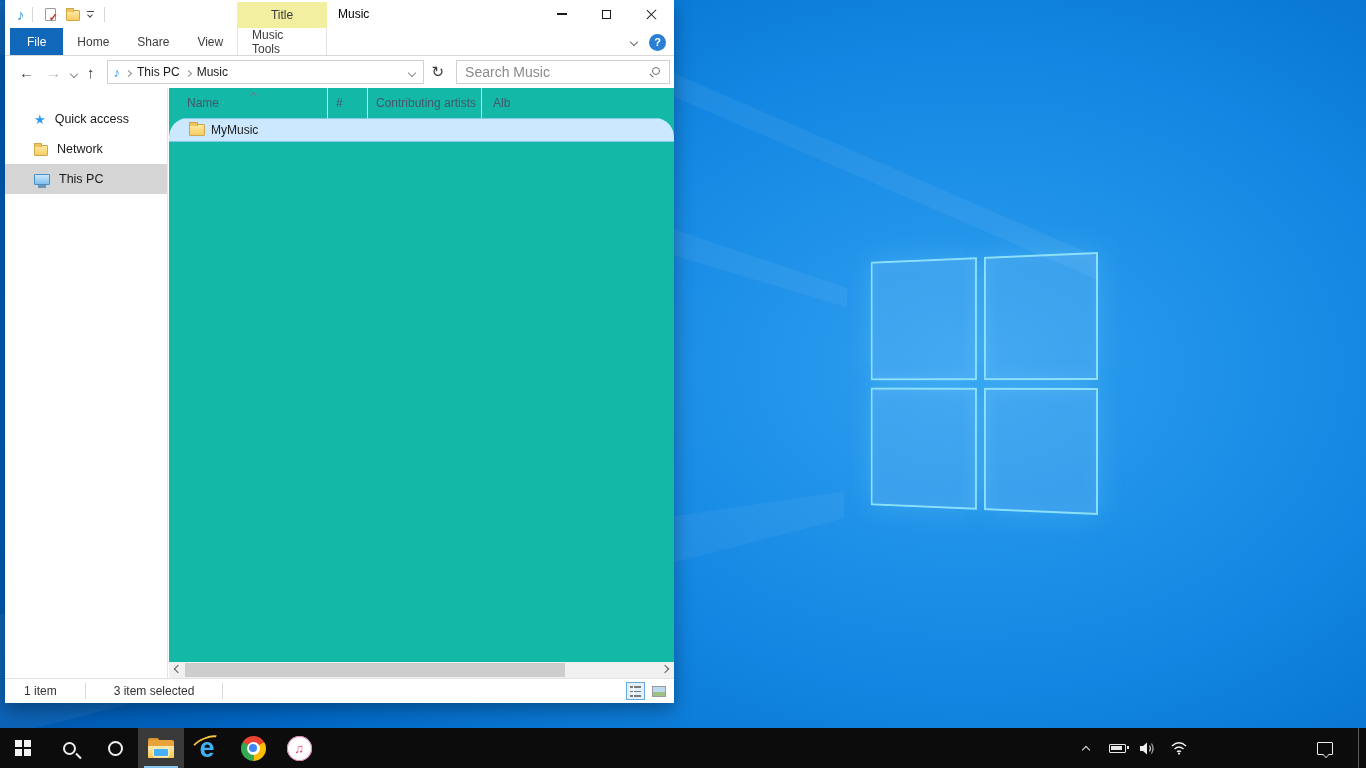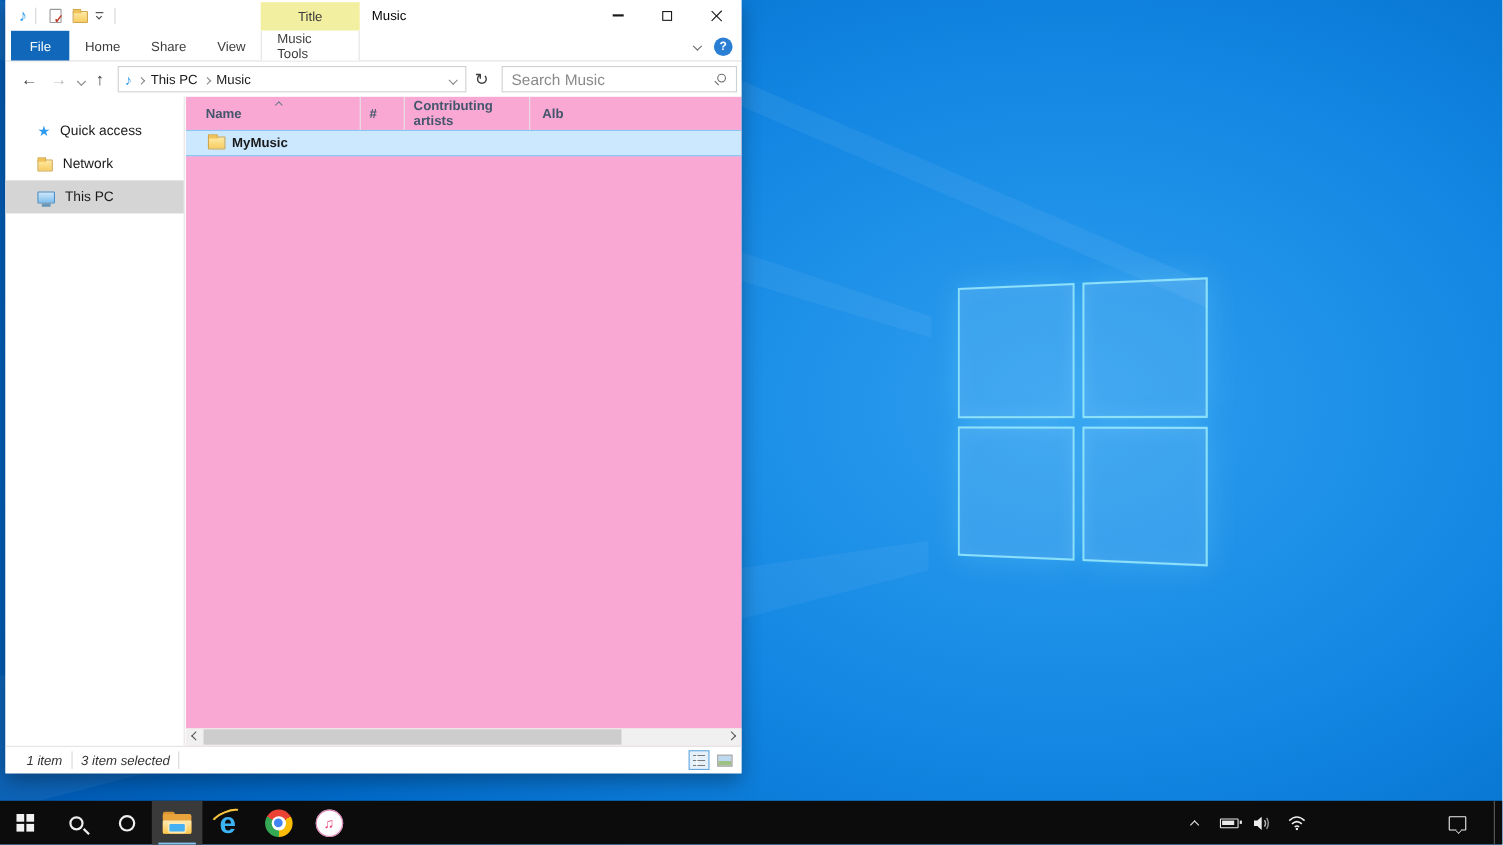--- a/index.html
+++ b/index.html
@@ -81,45 +81,45 @@
   .sidebar{ position:absolute; left:0; top:88px; width:163px; bottom:25px; background:#fff; border-right:1px solid #e5e5e5; padding-top:16px; }
   .side-item{ height:30px; display:flex; align-items:center; padding-left:29px; gap:9px; color:#1a1a1a; font-size:12.5px; }
   .side-item.selected{ background:#d5d5d5; }
   .qa-star{ color:#2a9bf0; font-size:13px; }
   .monitor{ position:relative; width:16px; height:11px; border:1px solid #4a90c8; background:linear-gradient(#cfe7fa,#7fbfee); border-radius:1px; }
   .monitor::after{ content:""; position:absolute; left:3px; bottom:-4px; width:8px; height:2.5px; background:#6b96b5; }
   .net-icon{ position:relative; width:16px; height:12px; }
   .net-icon .m1{ position:absolute; left:0; top:3px; width:11px; height:8px; border:1px solid #5b87a8; background:linear-gradient(#dbeefc,#8cc4ec); }
   .net-icon .m2{ position:absolute; right:0; top:0; width:10px; height:7px; border:1px solid #5b87a8; background:linear-gradient(#cfe7fa,#6fb4e6); }
 
-  .mainpane{ position:absolute; left:164px; top:88px; right:0; bottom:25px; background:#f9a8d4;font-weight:bold; }
+  .mainpane{ position:absolute; left:164px; top:88px; right:0; bottom:25px; background:#14b8a6; }
   .cols{ position:relative; height:30px; display:flex; color:#44566b; }
   .colh{ display:flex; align-items:center; padding-left:8px; border-right:1px solid #e4e4e4; }
   .colh.c-name{ width:159px; padding-left:18px; }
   .colh.c-num{ width:40px; }
   .colh.c-title{ width:158px; }
   .colh.c-artists{ width:114px; }
   .colh.c-album{ flex:1; border-right:none; padding-left:11px; }
   .sort-chev{ position:absolute; left:82px; top:5px; color:#6a7a8a; width:5px; height:5px; }
 
-  .rows{ position:absolute; left:0; top:30px; right:0; bottom:16px; overflow:hidden; }
+  .rows{ position:absolute; left:0; top:30px; right:0; bottom:16px; overflow:hidden;border-radius:19px; }
   .filerow{ height:24px; display:flex; align-items:center; }
   .filerow.selected{ background:#cce8ff; border-top:1px solid #84c4f2; border-bottom:1px solid #84c4f2; }
   .row-folder{ position:relative; width:16px; height:12px; margin-left:20px; background:linear-gradient(#ffe9a2,#f6cd62); border:1px solid #cfa64b; border-radius:1px; }
   .row-folder::before{ content:""; position:absolute; top:-3px; left:-1px; width:7px; height:3px; background:#f0c35a; border:1px solid #cfa64b; border-bottom:none; border-radius:1px 1px 0 0; }
   .row-label{ margin-left:6px; }
 
   .hscroll{ position:absolute; left:0; right:0; bottom:0; height:16px; background:#f0f0f0; }
   .hs-arrow{ position:absolute; top:4px; color:#5a5a5a; width:6px; height:6px; }
   .hs-left{ left:6px; }
   .hs-right{ right:6px; }
   .hs-thumb{ position:absolute; left:16px; top:1px; width:380px; height:14px; background:#cdcdcd; }
 
   .statusbar{ position:absolute; left:0; right:0; bottom:0; height:25px; background:#fff; border-top:1px solid #e3e3e3; display:flex; align-items:center; font-size:12px; color:#333; }
-  .st-cell{ padding:0 8px; height:16px; display:flex; align-items:center; border-right:1px solid #d9d9d9;font-style:italic; }
+  .st-cell{ padding:0 28px; height:16px; display:flex; align-items:center; border-right:1px solid #d9d9d9; }
   .st-cell:first-child{ padding-left:19px; }
   .view-btns{ position:absolute; right:6px; top:3px; display:flex; gap:4px; }
   .vbtn{ width:19px; height:18px; display:flex; align-items:center; justify-content:center; border:1px solid transparent; }
   .vbtn.selected{ border-color:#66a7dd; background:#e4f1fb; }
   .details-glyph{ width:11px; height:11px; background:
     repeating-linear-gradient(#7a7a7a 0 1.5px, transparent 1.5px 4.5px); position:relative; }
   .details-glyph::before{ content:""; position:absolute; left:0; top:0; width:3px; height:11px;
     background:repeating-linear-gradient(#7a7a7a 0 1.5px, transparent 1.5px 4.5px); border-right:1.5px solid #fff; }
   .thumb-glyph{ width:14px; height:11px; border:1px solid #9a9a9a; background:linear-gradient(#bcd9ef 0 55%, #9fc184 55% 100%); }
 

